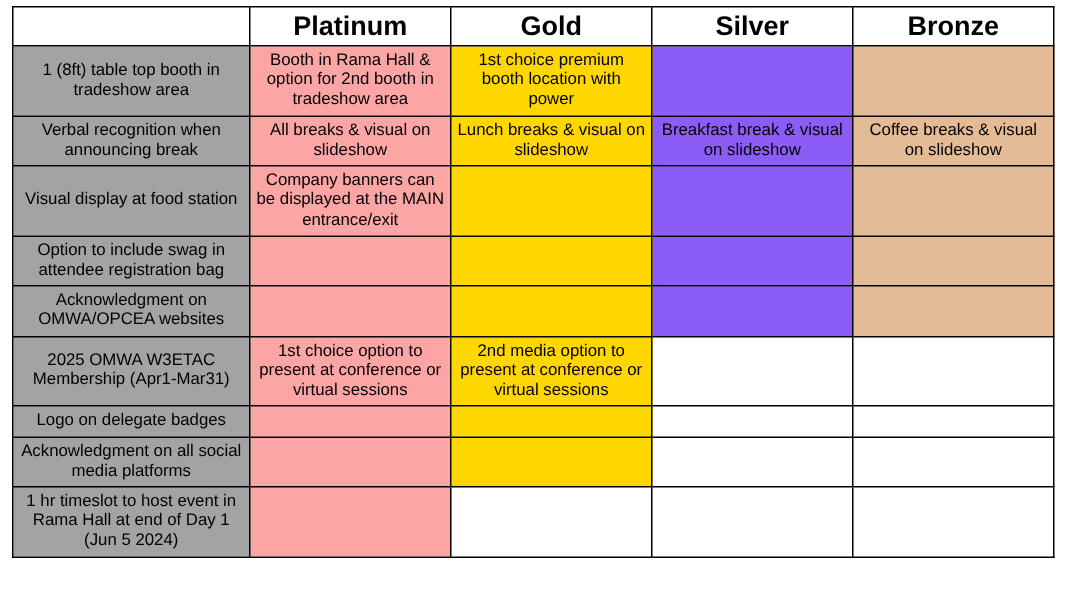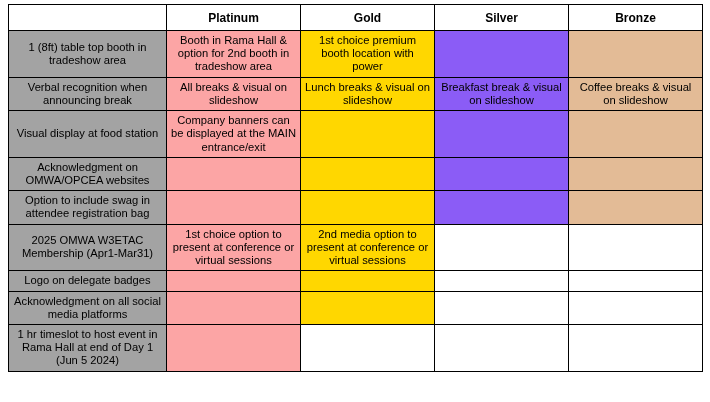--- a/index.html
+++ b/index.html
@@ -49,21 +49,21 @@
     font-weight: bold;
     font-size: 12px;
     padding-left: 2px !important;
   }
 
   
   tr.tier-row td {
     border: 1px solid #000000;
     text-align: center;
     font-weight: bold;
-    font-size: 12px;
+    font-size: 18px;
     height: 21px;
     padding: 2px;
     vertical-align: middle;
     background: #ffffff;
   }
 
   tr.body-row td {
     border: 1px solid #000000;
     font-size: 11.2px;
     vertical-align: middle;
@@ -119,28 +119,28 @@
         <td class="val fill-bronze">Coffee breaks &amp; visual on slideshow</td>
       </tr>
       <tr class="body-row">
         <td class="label">Visual display at food station</td>
         <td class="val fill-plat">Company banners can be displayed at the MAIN entrance/exit</td>
         <td class="val fill-gold"></td>
         <td class="val fill-silver"></td>
         <td class="val fill-bronze"></td>
       </tr>
       <tr class="body-row">
-        <td class="label">Acknowledgment on OMWA/OPCEA websites</td>
+        <td class="label">Option to include swag in attendee registration bag</td>
         <td class="val fill-plat"></td>
         <td class="val fill-gold"></td>
         <td class="val fill-silver"></td>
         <td class="val fill-bronze"></td>
       </tr>
       <tr class="body-row">
-        <td class="label">Option to include swag in attendee registration bag</td>
+        <td class="label">Acknowledgment on OMWA/OPCEA websites</td>
         <td class="val fill-plat"></td>
         <td class="val fill-gold"></td>
         <td class="val fill-silver"></td>
         <td class="val fill-bronze"></td>
       </tr>
       <tr class="body-row">
         <td class="label">2025 OMWA W3ETAC Membership (Apr1-Mar31)</td>
         <td class="val fill-plat">1st choice option to present at conference or virtual sessions</td>
         <td class="val fill-gold">2nd media option to present at conference or virtual sessions</td>
         <td class="val fill-white"></td>

